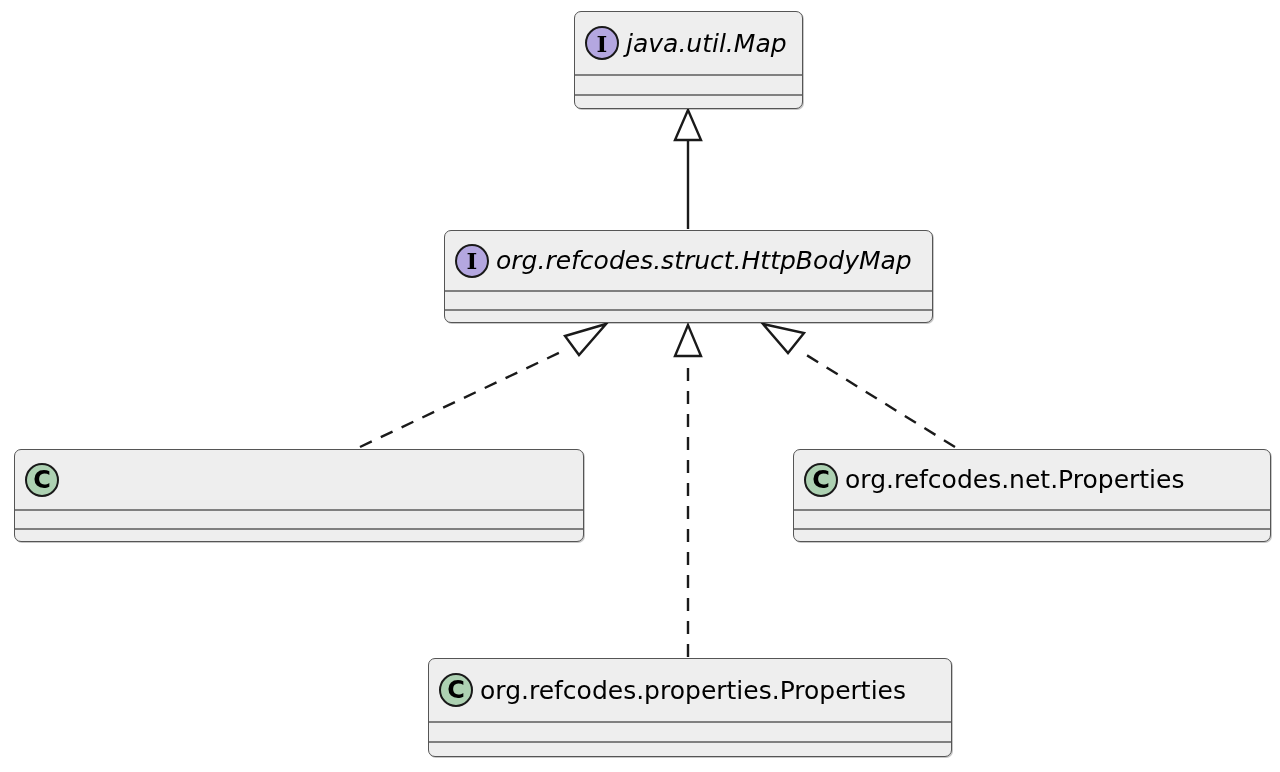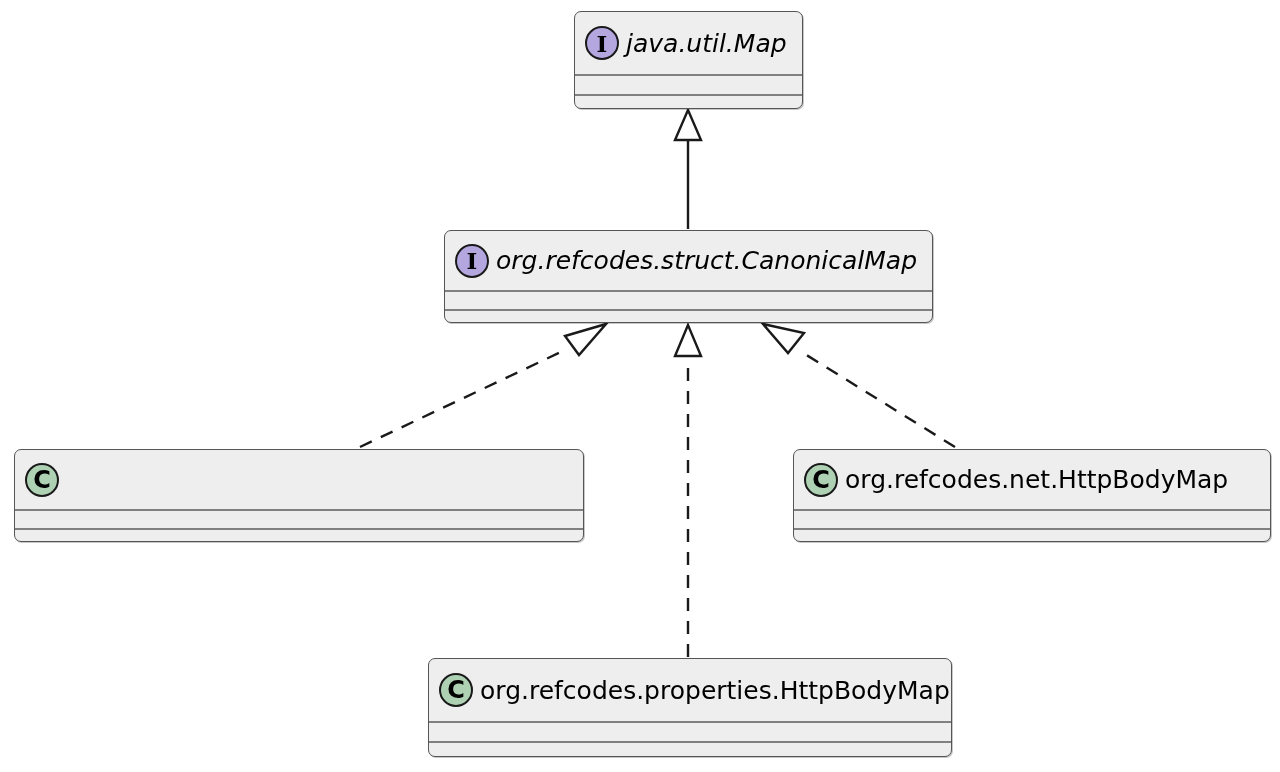--- a/index.html
+++ b/index.html
@@ -129,52 +129,52 @@
       </div>
     </div>
     <div class="uml-sep" style="top:62px;"></div>
     <div class="uml-sep" style="top:82px;"></div>
   </div>
 
   <div class="uml-node" style="left:444px; top:230px; width:489px; height:93px;">
     <div class="node-title-area" style="height:59px;">
       <div class="uml-title-row">
         <span class="stereo-icon interface">I</span>
-        <span class="node-label abstract">org.refcodes.struct.CanonicalMap</span>
+        <span class="node-label abstract">org.refcodes.struct.HttpBodyMap</span>
       </div>
     </div>
     <div class="uml-sep" style="top:59px;"></div>
     <div class="uml-sep" style="top:78px;"></div>
   </div>
 
   <div class="uml-node" style="left:14px; top:449px; width:570px; height:93px;">
     <div class="node-title-area" style="height:59px;">
       <div class="uml-title-row">
         <span class="stereo-icon klass">C</span>
       </div>
     </div>
     <div class="uml-sep" style="top:59px;"></div>
     <div class="uml-sep" style="top:78px;"></div>
   </div>
 
   <div class="uml-node" style="left:793px; top:449px; width:478px; height:93px;">
     <div class="node-title-area" style="height:59px;">
       <div class="uml-title-row">
         <span class="stereo-icon klass">C</span>
-        <span class="node-label">org.refcodes.net.HttpBodyMap</span>
+        <span class="node-label">org.refcodes.net.Properties</span>
       </div>
     </div>
     <div class="uml-sep" style="top:59px;"></div>
     <div class="uml-sep" style="top:78px;"></div>
   </div>
 
   <div class="uml-node" style="left:428px; top:658px; width:524px; height:99px;">
     <div class="node-title-area" style="height:62px;">
       <div class="uml-title-row">
         <span class="stereo-icon klass">C</span>
-        <span class="node-label">org.refcodes.properties.HttpBodyMap</span>
+        <span class="node-label">org.refcodes.properties.Properties</span>
       </div>
     </div>
     <div class="uml-sep" style="top:62px;"></div>
     <div class="uml-sep" style="top:82px;"></div>
   </div>
 
 </div>
 
 </body></html>

